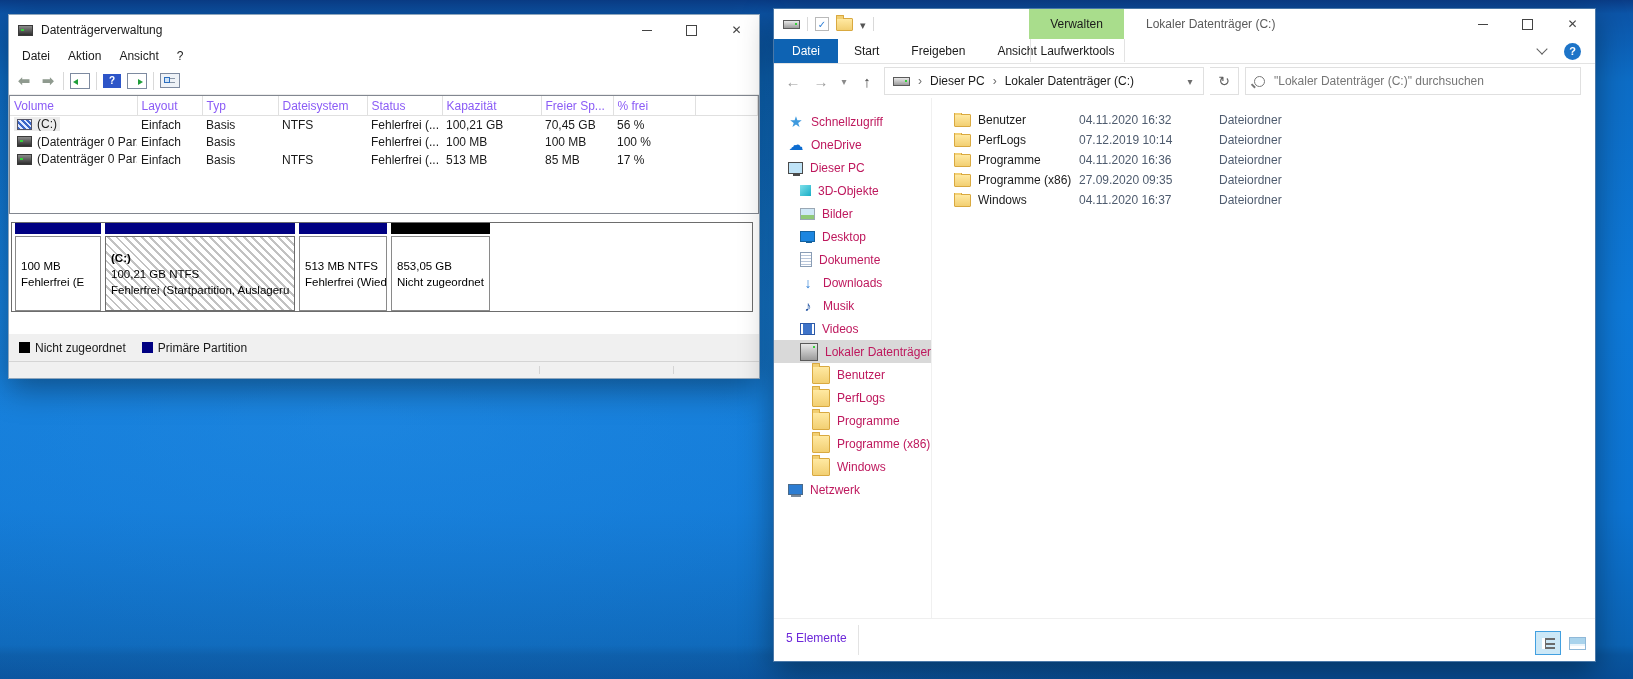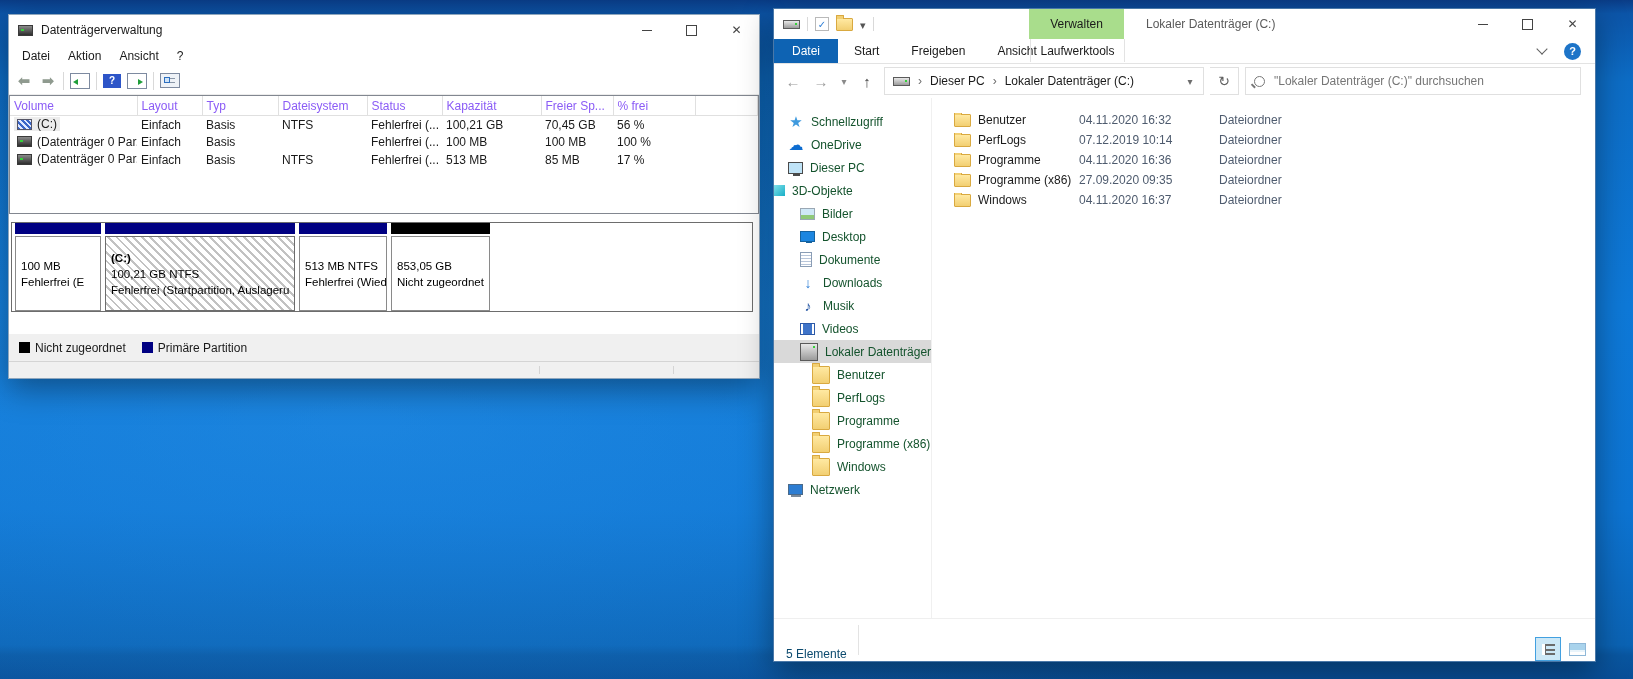--- a/index.html
+++ b/index.html
@@ -114,21 +114,21 @@
   .bc-dropdown::before{content:"▾";color:#6d6d6d;font-size:10px;}
   .refresh-box{flex:0 0 auto;width:28px;height:26px;border:1px solid #e0e0e0;border-left:none;display:flex;align-items:center;justify-content:center;}
   .refresh-icon::before{content:"↻";color:#5f5f5f;font-size:14px;}
   .search-box{flex:1;height:26px;border:1px solid #e0e0e0;display:flex;align-items:center;padding:0 8px;gap:7px;}
   .lens-icon{width:9px;height:9px;border:1.5px solid #777;border-radius:50%;position:relative;flex:0 0 auto;}
   .lens-icon::after{content:"";position:absolute;left:-4px;top:8px;width:5px;height:1.5px;background:#777;transform:rotate(45deg);}
   .search-box input{border:none;outline:none;flex:1;font:inherit;font-size:12px;color:#1a1a1a;background:transparent;}
   .search-box input::placeholder{color:#767676;}
 
   .ex-content{flex:1;display:flex;min-height:0;}
-  .ex-sidebar{width:157px;flex:0 0 auto;border-right:1px solid #f0f0f0;padding-top:12px;overflow:hidden;font-size:12px;color:#14532d;}
+  .ex-sidebar{width:157px;flex:0 0 auto;border-right:1px solid #f0f0f0;padding-top:12px;overflow:hidden;font-size:12px;color:#be185d;}
   .side-item{height:23px;display:flex;align-items:center;gap:7px;white-space:nowrap;overflow:hidden;}
   .side-item.selected{background:#d9d9d9;}
   .sicon{width:16px;height:16px;flex:0 0 auto;display:inline-flex;align-items:center;justify-content:center;position:relative;}
   .star-icon::before{content:"★";color:#3f9ade;font-size:15px;}
   .cloud-icon::before{content:"☁";color:#0d6cd0;font-size:15px;}
   .computer-icon{width:13px;height:10px;border:1.5px solid #4a4a4a;background:#bfe3f7;}
   .computer-icon::after{content:"";position:absolute;left:4px;bottom:-3px;width:7px;height:2px;background:#4a4a4a;}
   .cube-icon{width:11px;height:11px;background:linear-gradient(135deg,#7fe0ea,#18aec6);}
   .picture-icon{width:13px;height:10px;border:1px solid #9aa7b4;background:linear-gradient(180deg,#cfe8f7 0 60%,#8fc978 60%);}
   .monitor-icon{width:13px;height:9px;border:1px solid #15629f;background:#1c86e0;}
@@ -144,21 +144,21 @@
   .fl-grid{display:grid;grid-template-columns:125px 140px 126px 86px;padding-left:22px;}
   .fl-header{margin-top:8px;height:22px;align-items:center;color:#43536b;font-size:12px;}
   .fl-header .hcell{position:relative;padding:0 6px 0 0;border-right:1px solid #ededed;height:18px;display:flex;align-items:center;}
   .fl-header .hcell:last-child{border-right:none;}
   .sort-caret{position:absolute;left:58px;top:-7px;width:0;height:0;border-left:4px solid transparent;border-right:4px solid transparent;border-bottom:4px solid #9a9a9a;}
   .fl-rows{margin-top:12px;}
   .fl-row{height:20px;align-items:center;font-size:12px;}
   .fl-name{display:flex;align-items:center;gap:7px;color:#1a1a1a;white-space:nowrap;overflow:hidden;}
   .fl-date,.fl-type,.fl-size{color:#4e5b6e;white-space:nowrap;}
 
-  .ex-statusbar{height:30px;flex:0 0 auto;border-top:1px solid #efefef;display:flex;align-items:flex-end;padding:12px 5px 0 12px;position:relative;font-size:12px;color:#0c4a6e;}
+  .ex-statusbar{height:30px;flex:0 0 auto;border-top:1px solid #efefef;display:flex;align-items:flex-start;padding:12px 5px 0 12px;position:relative;font-size:12px;color:#6d28d9;}
   .status-sep{position:absolute;left:84px;top:6px;bottom:6px;width:1px;background:#e3e3e3;}
   .view-toggles{margin-left:auto;display:flex;gap:3px;}
   .vbtn{width:24px;height:22px;display:flex;align-items:center;justify-content:center;border:1px solid transparent;}
   .vbtn.selected{background:#cce8f7;border-color:#42a0e0;}
   .details-view-icon{width:13px;height:11px;background:repeating-linear-gradient(180deg,#6b6b6b 0 2px,transparent 2px 4.5px);box-shadow:inset 3px 0 0 #fff,inset 4px 0 0 #6b6b6b;}
   .thumbnails-view-icon{width:15px;height:11px;border:1px solid #8fb8d8;background:linear-gradient(180deg,#a9d3ec 0 55%,#e9f4fb 55% 75%,#fff 75%);}
 </style>
 </head>
 <body>
 
@@ -406,21 +406,21 @@
           <div class="side-item" style="padding-left: 14px;">
             <span class="sicon cloud-icon"></span>
             <span>OneDrive</span>
           </div>
 
           <div class="side-item" style="padding-left: 14px;">
             <span class="sicon computer-icon"></span>
             <span>Dieser PC</span>
           </div>
 
-          <div class="side-item" style="">
+          <div class="side-item" style="padding-left: 26px;">
             <span class="sicon cube-icon"></span>
             <span>3D-Objekte</span>
           </div>
 
           <div class="side-item" style="padding-left: 26px;">
             <span class="sicon picture-icon"></span>
             <span>Bilder</span>
           </div>
 
           <div class="side-item" style="padding-left: 26px;">

